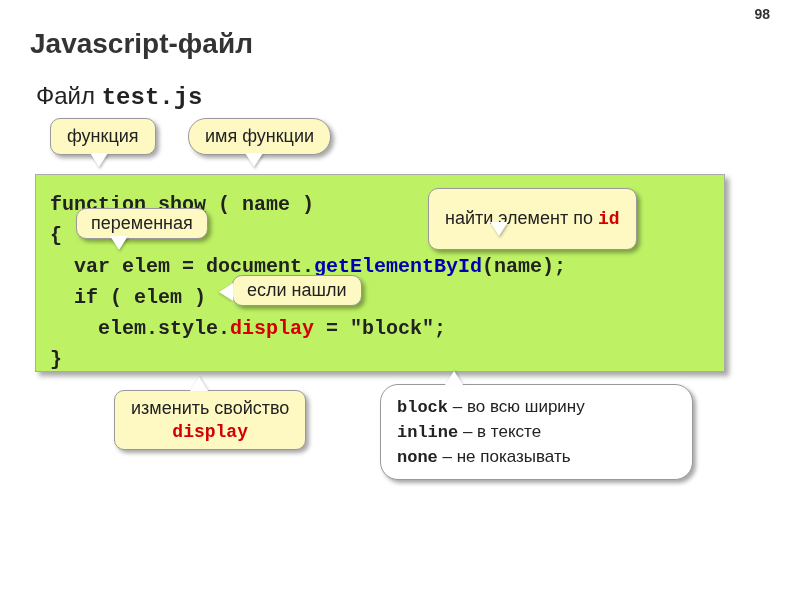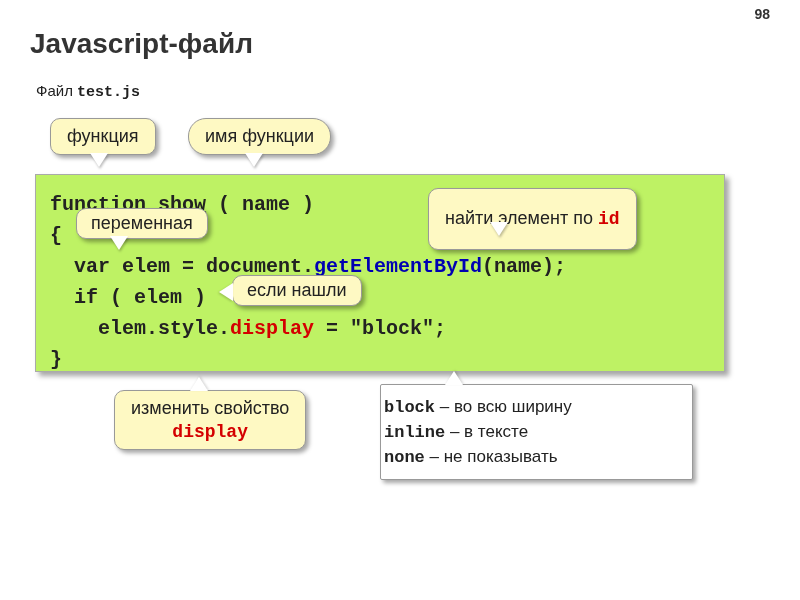--- a/index.html
+++ b/index.html
@@ -25,41 +25,41 @@
     top: 28px;
     left: 30px;
     font-size: 28px;
     font-weight: bold;
     color: #333;
   }
   .subtitle {
     position: absolute;
     top: 82px;
     left: 36px;
-    font-size: 15px;
+    font-size: 24px;
     color: #222;
   }
   .subtitle .mono { font-family: "Courier New", monospace; font-weight: bold; }
   .callout {
     position: absolute;
     background: #fef9c3;
     border: 1px solid #999;
     border-radius: 10px;
     padding: 6px 16px;
     font-size: 18px;
     color: #222;
     box-shadow: 3px 3px 4px rgba(0,0,0,0.35);
     text-align: center;
     line-height: 1.3;
   }
   .callout-lg {
     background: #fff;
     border: 1px solid #999;
-    border-radius: 2px;
-    padding: 10px 3px;
+    border-radius: 18px;
+    padding: 10px 16px;
     font-size: 17px;
     color: #222;
     box-shadow: 3px 3px 4px rgba(0,0,0,0.35);
     position: absolute;
     line-height: 1.4;
   }
   .mono { font-family: "Courier New", monospace; font-weight: bold; }
   .red { color: #d40000; }
   .blue { color: #0000b3; }
   .code-box {

